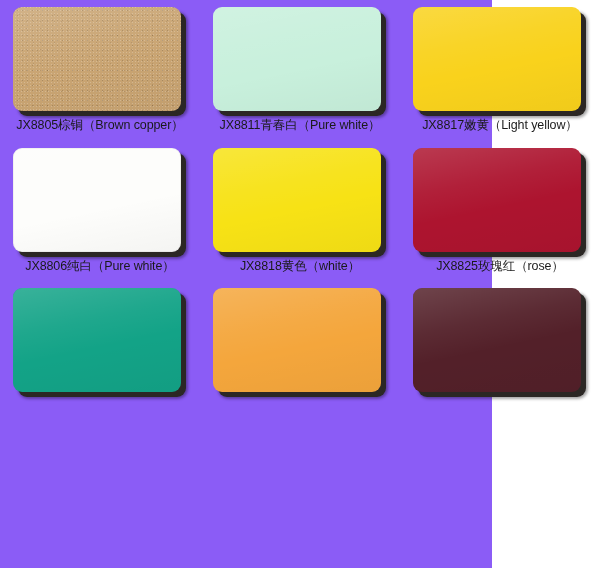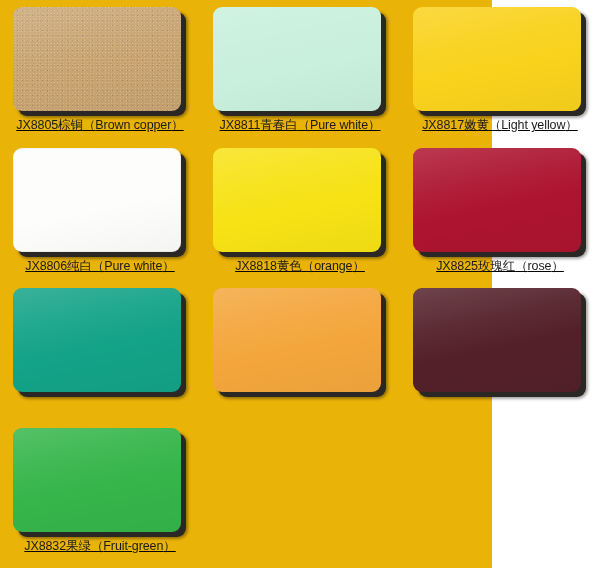--- a/index.html
+++ b/index.html
@@ -13,22 +13,21 @@
     overflow: hidden;
     font-family: "Liberation Sans", "DejaVu Sans", sans-serif;
   }
 
   #catalog {
     width: 492px;
     height: 568px;
     display: grid;
     grid-template-columns: repeat(3, 200px);
     grid-template-rows: 141px 140px 140px 147px;
-    background: #eab308;
-    text-decoration: underline;
+    background: #8b5cf6;
   }
 
   .swatch-cell {
     position: relative;
     display: flex;
     flex-direction: column;
     align-items: center;
     justify-content: flex-start;
     overflow: hidden;
   }
@@ -129,21 +128,21 @@
     <div class="swatch-cell">
       <div class="panel-wrap">
         <div class="panel white-panel" style="background-color: rgb(253, 253, 251);"></div>
       </div>
       <div class="caption"><span class="code">JX8806</span><span class="cn">纯白</span><span>（</span><span class="en">Pure white</span><span>）</span></div>
     </div>
     <div class="swatch-cell">
       <div class="panel-wrap">
         <div class="panel" style="background-color: rgb(247, 226, 21);"></div>
       </div>
-      <div class="caption"><span class="code">JX8818</span><span class="cn">黄色</span><span>（</span><span class="en">orange</span><span>）</span></div>
+      <div class="caption"><span class="code">JX8818</span><span class="cn">黄色</span><span>（</span><span class="en">white</span><span>）</span></div>
     </div>
     <div class="swatch-cell">
       <div class="panel-wrap">
         <div class="panel" style="background-color: rgb(173, 20, 47);"></div>
       </div>
       <div class="caption"><span class="code">JX8825</span><span class="cn">玫瑰红</span><span>（</span><span class="en">rose</span><span>）</span></div>
     </div>
     <div class="swatch-cell">
       <div class="panel-wrap">
         <div class="panel" style="background-color: rgb(19, 163, 135);"></div>
@@ -152,19 +151,13 @@
     <div class="swatch-cell">
       <div class="panel-wrap">
         <div class="panel" style="background-color: rgb(244, 166, 60);"></div>
       </div>
     </div>
     <div class="swatch-cell">
       <div class="panel-wrap">
         <div class="panel" style="background-color: rgb(83, 32, 41);"></div>
       </div>
     </div>
-    <div class="swatch-cell">
-      <div class="panel-wrap">
-        <div class="panel" style="background-color: rgb(53, 181, 74);"></div>
-      </div>
-      <div class="caption"><span class="code">JX8832</span><span class="cn">果绿</span><span>（</span><span class="en">Fruit-green</span><span>）</span></div>
-    </div>
   </div>
 
 </body></html>

